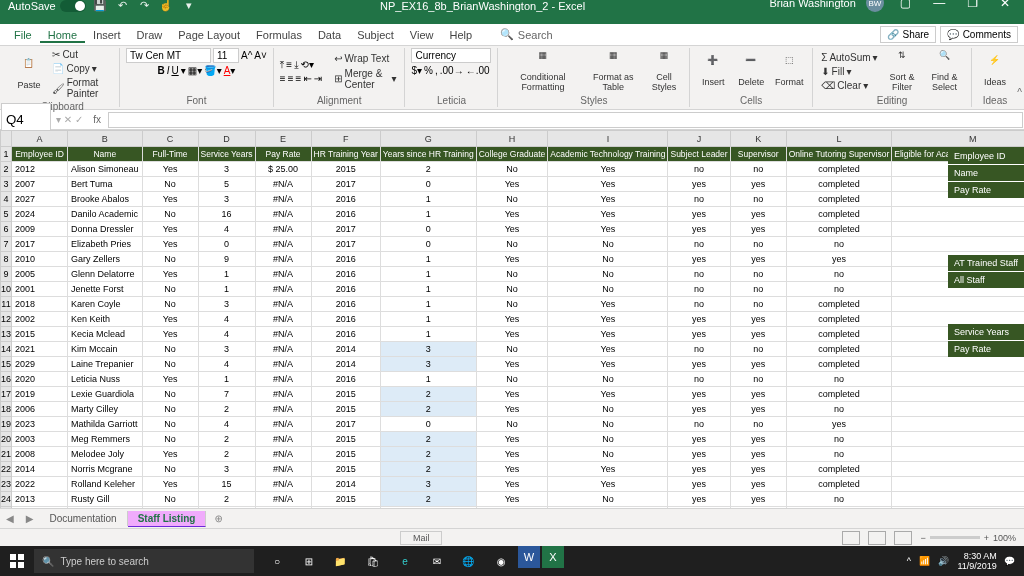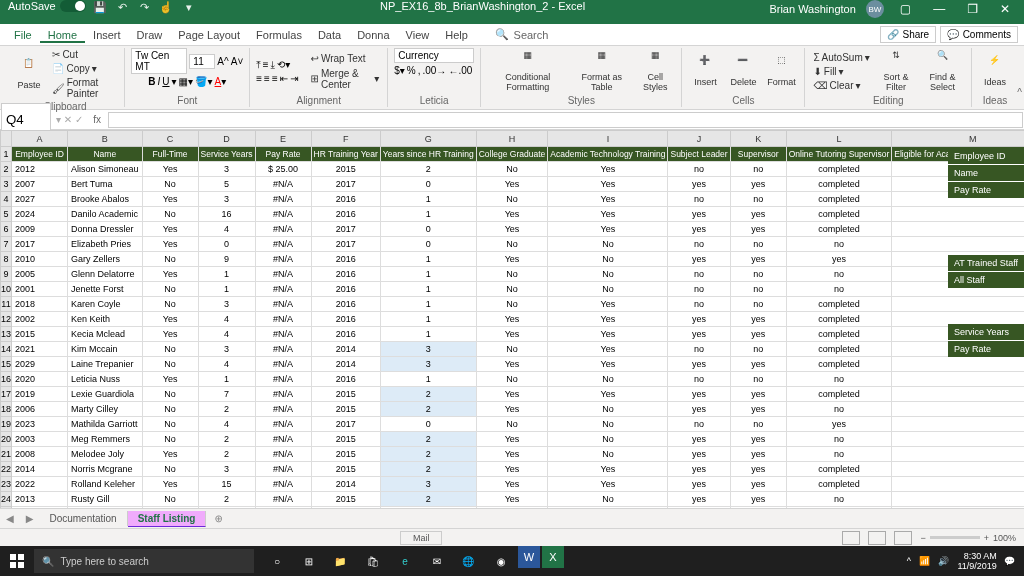--- a/index.html
+++ b/index.html
@@ -1,17 +1,17 @@
 <!DOCTYPE html>
 <html><head>
 <meta charset="utf-8">
 <style>
 *{margin:0;padding:0;box-sizing:border-box;font-family:"Segoe UI",Arial,sans-serif}
 body{width:1024px;height:576px;overflow:hidden;background:#fff;font-size:10px;display:flex;flex-direction:column}
-.titlebar{background:#217346;color:#fff;height:24px;display:flex;align-items:flex-start;padding:0 8px;font-size:11px}
+.titlebar{background:#217346;color:#fff;height:24px;display:flex;align-items:flex-end;padding:12px 8px;font-size:11px}
 .autosave{display:flex;align-items:center;gap:4px}
 .toggle{width:26px;height:12px;background:#135c36;border-radius:6px;position:relative;display:inline-block}
 .toggle::after{content:"";position:absolute;right:1px;top:1px;width:10px;height:10px;background:#fff;border-radius:50%}
 .qat{display:flex;gap:8px;margin-left:8px;align-items:center}
 .qat-ico{width:14px;height:14px;display:inline-flex;align-items:center;justify-content:center;opacity:.9}
 .titlecenter{flex:1;text-align:center}
 .titleright{display:flex;align-items:center;gap:10px}
 .avatar{width:18px;height:18px;border-radius:50%;background:#6b8e9f;display:inline-flex;align-items:center;justify-content:center;font-size:8px}
 .winbtn{padding:0 6px;font-size:12px}
 .menubar{background:#fff;height:22px;display:flex;align-items:center;padding:0 6px;font-size:11px;border-bottom:1px solid #d4d4d4}
@@ -87,21 +87,21 @@
     <span class="avatar">BW</span>
     <span class="winbtn">▢</span>
     <span class="winbtn">—</span>
     <span class="winbtn">❐</span>
     <span class="winbtn">✕</span>
   </div>
 </div>
 
 <div class="menubar">
   <span class="menuitem file">File</span>
-  <span id="menu-items"><span class="menuitem active">Home</span><span class="menuitem">Insert</span><span class="menuitem">Draw</span><span class="menuitem">Page Layout</span><span class="menuitem">Formulas</span><span class="menuitem">Data</span><span class="menuitem">Donna</span><span class="menuitem">View</span><span class="menuitem">Help</span></span>
+  <span id="menu-items"><span class="menuitem active">Home</span><span class="menuitem">Insert</span><span class="menuitem">Draw</span><span class="menuitem">Page Layout</span><span class="menuitem">Formulas</span><span class="menuitem">Data</span><span class="menuitem">Subject</span><span class="menuitem">View</span><span class="menuitem">Help</span></span>
   <span class="search">🔍 <span>Search</span></span>
   <div class="sharebox">
     <div class="sharebtn">🔗 <span>Share</span></div>
     <div class="sharebtn">💬 <span>Comments</span></div>
   </div>
 </div>
 
 <div class="ribbon">
   <div class="rgroup">
     <div class="rgroup-body">
@@ -113,21 +113,21 @@
         <div class="rbtn">✂ <span>Cut</span></div>
         <div class="rbtn">📄 <span>Copy</span> ▾</div>
         <div class="rbtn">🖌 <span>Format Painter</span></div>
       </div>
     </div>
     <div class="rgroup-label">Clipboard</div>
   </div>
   <div class="rgroup">
     <div class="rgroup-body fontbox">
       <div class="fontrow">
-        <span class="combo" style="width:56px">Tw Cen MT</span>
+        <span class="combo" style="width:85px">Tw Cen MT</span>
         <span class="combo" style="width:26px">11</span>
         <span>A^</span>
         <span>A˅</span>
       </div>
       <div class="fontrow">
         <b>B</b>
         <i>I</i>
         <u>U</u> ▾
         <span>▦▾</span>
         <span>🪣▾</span>

